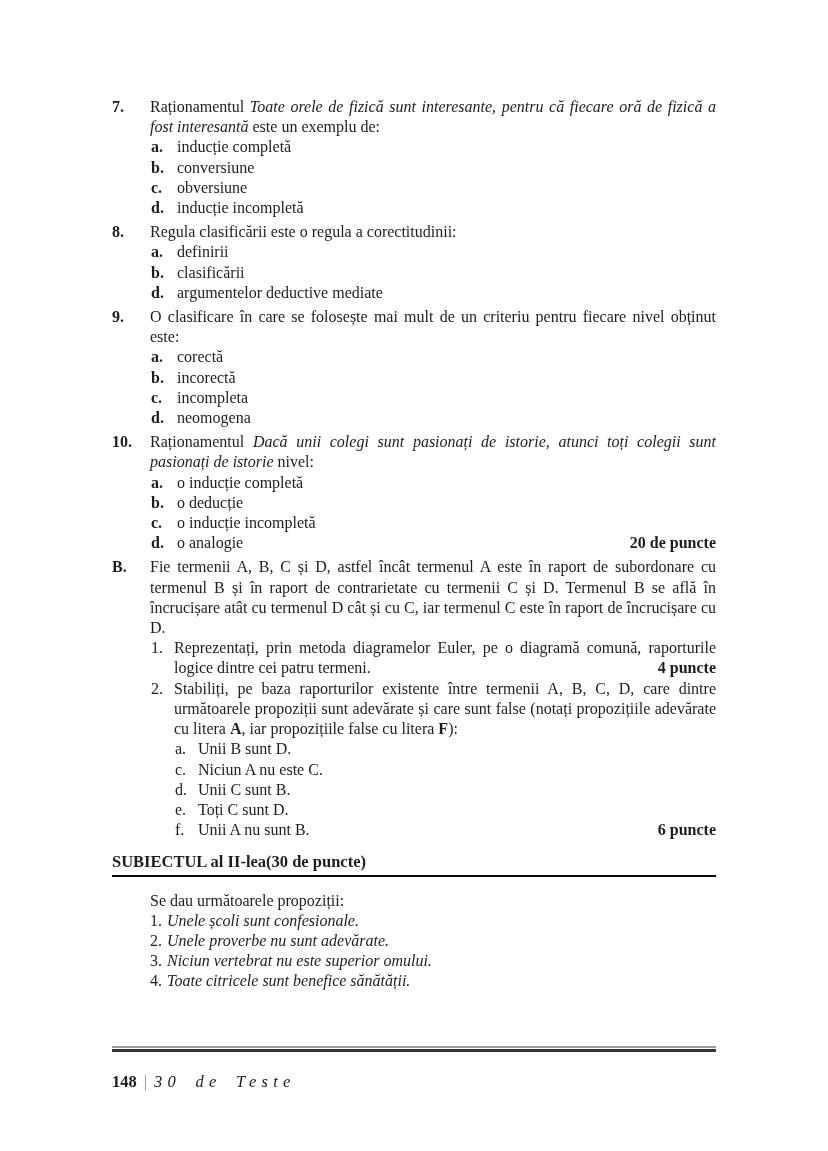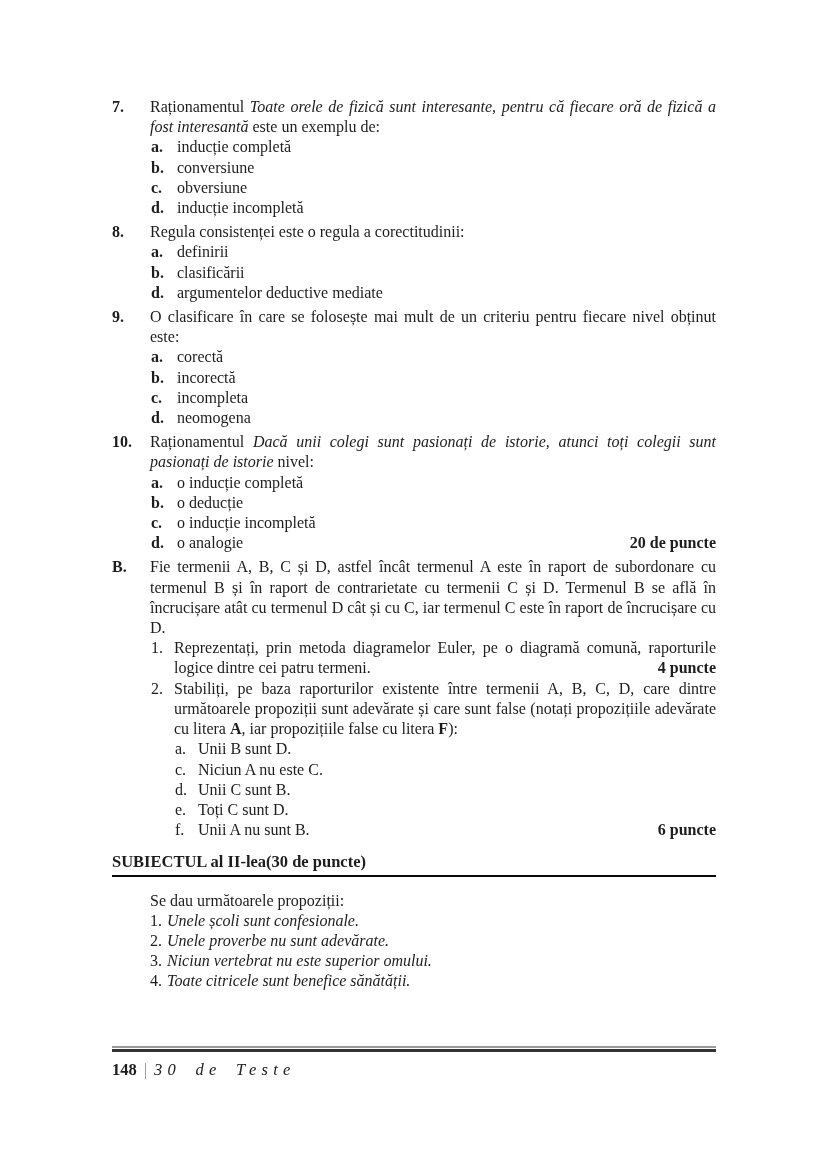--- a/index.html
+++ b/index.html
@@ -44,21 +44,21 @@
   }
   .props { padding-left: 38px; }
   .prop-intro { margin: 0; }
   .prop { }
   .pnum { display: inline-block; margin-right: 5px; }
   .prop em { font-style: italic; }
   
   .footer { position: absolute; left: 112px; top: 1046px; width: 604px; }
   .rule-thin { height: 1.5px; background: #9b9b9b; }
   .rule-thick { height: 3px; background: #333333; margin-top: 1.5px; }
-  .ftext { margin-top: 8px; font-size: 16.5px; }
+  .ftext { margin-top: 20px; font-size: 16.5px; }
   .fpage { font-weight: bold; }
   .fsep { color: #8a8a8a; margin: 0 7px; font-weight: normal; }
   .ftitle { font-style: italic; letter-spacing: 0.32em; word-spacing: 0.3em; color: #222222; }
 </style>
 </head>
 <body>
 
 <div class="content">
 
   <section class="q">
@@ -67,21 +67,21 @@
     <div class="opts">
       <div class="opt"><span class="ol">a.</span><span>inducție completă</span></div>
       <div class="opt"><span class="ol">b.</span><span>conversiune</span></div>
       <div class="opt"><span class="ol">c.</span><span>obversiune</span></div>
       <div class="opt"><span class="ol">d.</span><span>inducție incompletă</span></div>
     </div>
   </section>
 
   <section class="q">
     <span class="qnum">8.</span>
-    <p class="qtext"><span>Regula consistenței este o regula a corectitudinii:</span></p>
+    <p class="qtext"><span>Regula clasificării este o regula a corectitudinii:</span></p>
     <div class="opts">
       <div class="opt"><span class="ol">a.</span><span>definirii</span></div>
       <div class="opt"><span class="ol">b.</span><span>clasificării</span></div>
       <div class="opt"><span class="ol">d.</span><span>argumentelor deductive mediate</span></div>
     </div>
   </section>
 
   <section class="q">
     <span class="qnum">9.</span>
     <p class="qtext"><span>O clasificare în care se folosește mai mult de un criteriu pentru fiecare nivel obținut este:</span></p>

